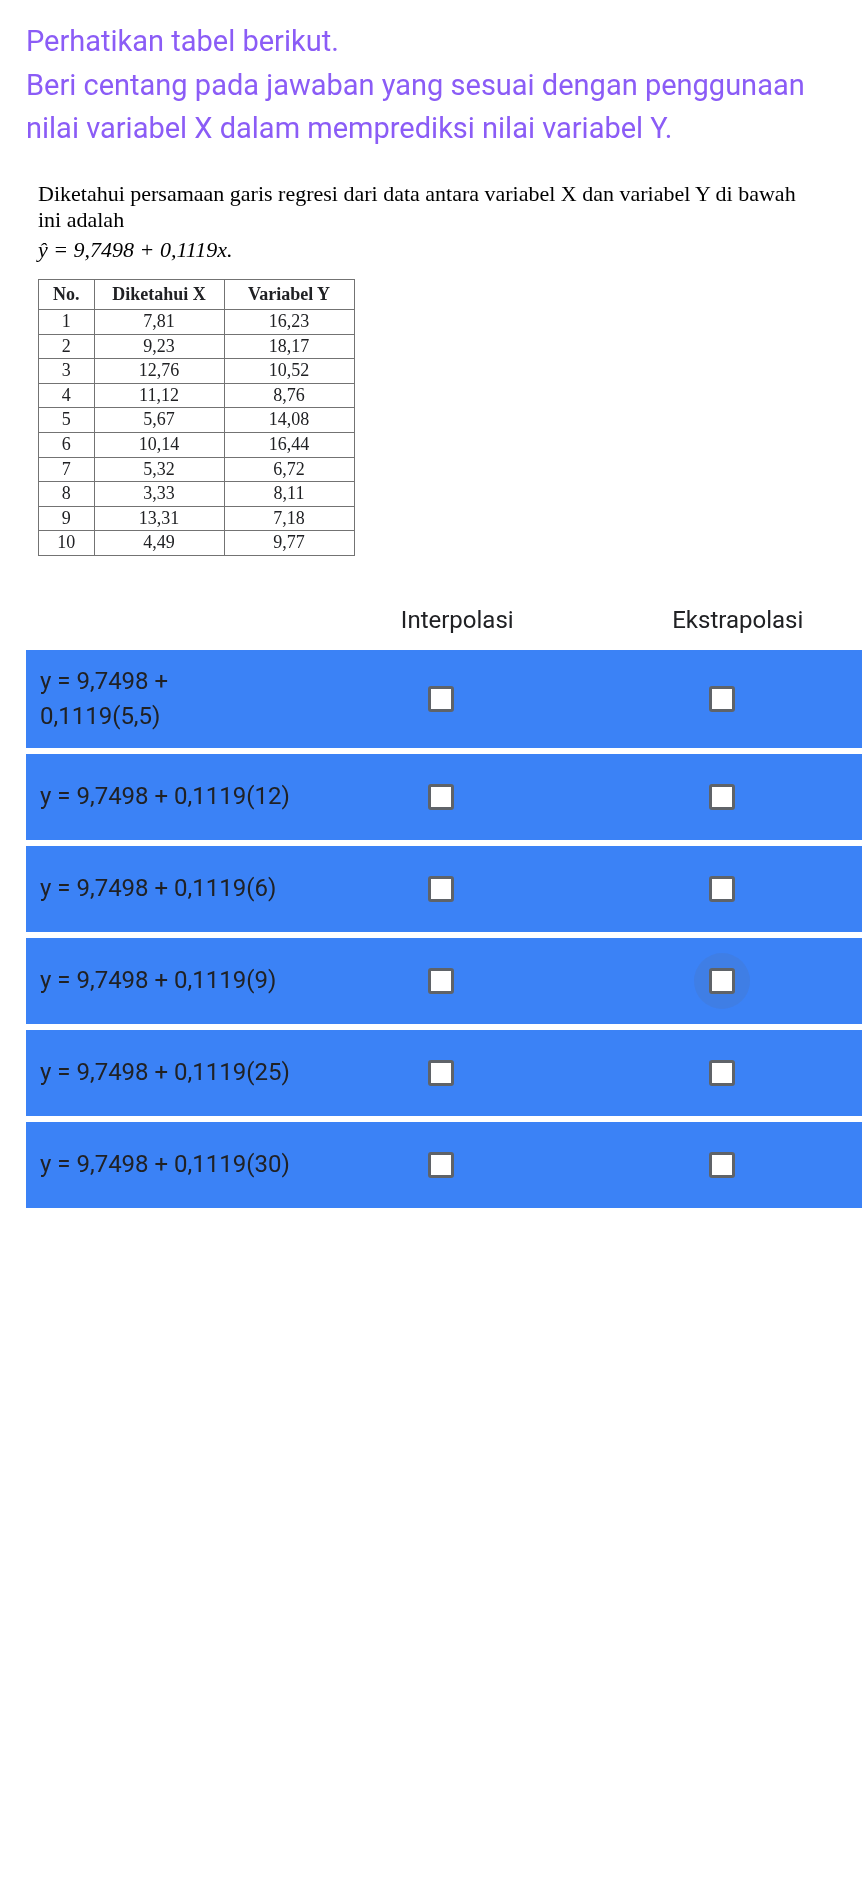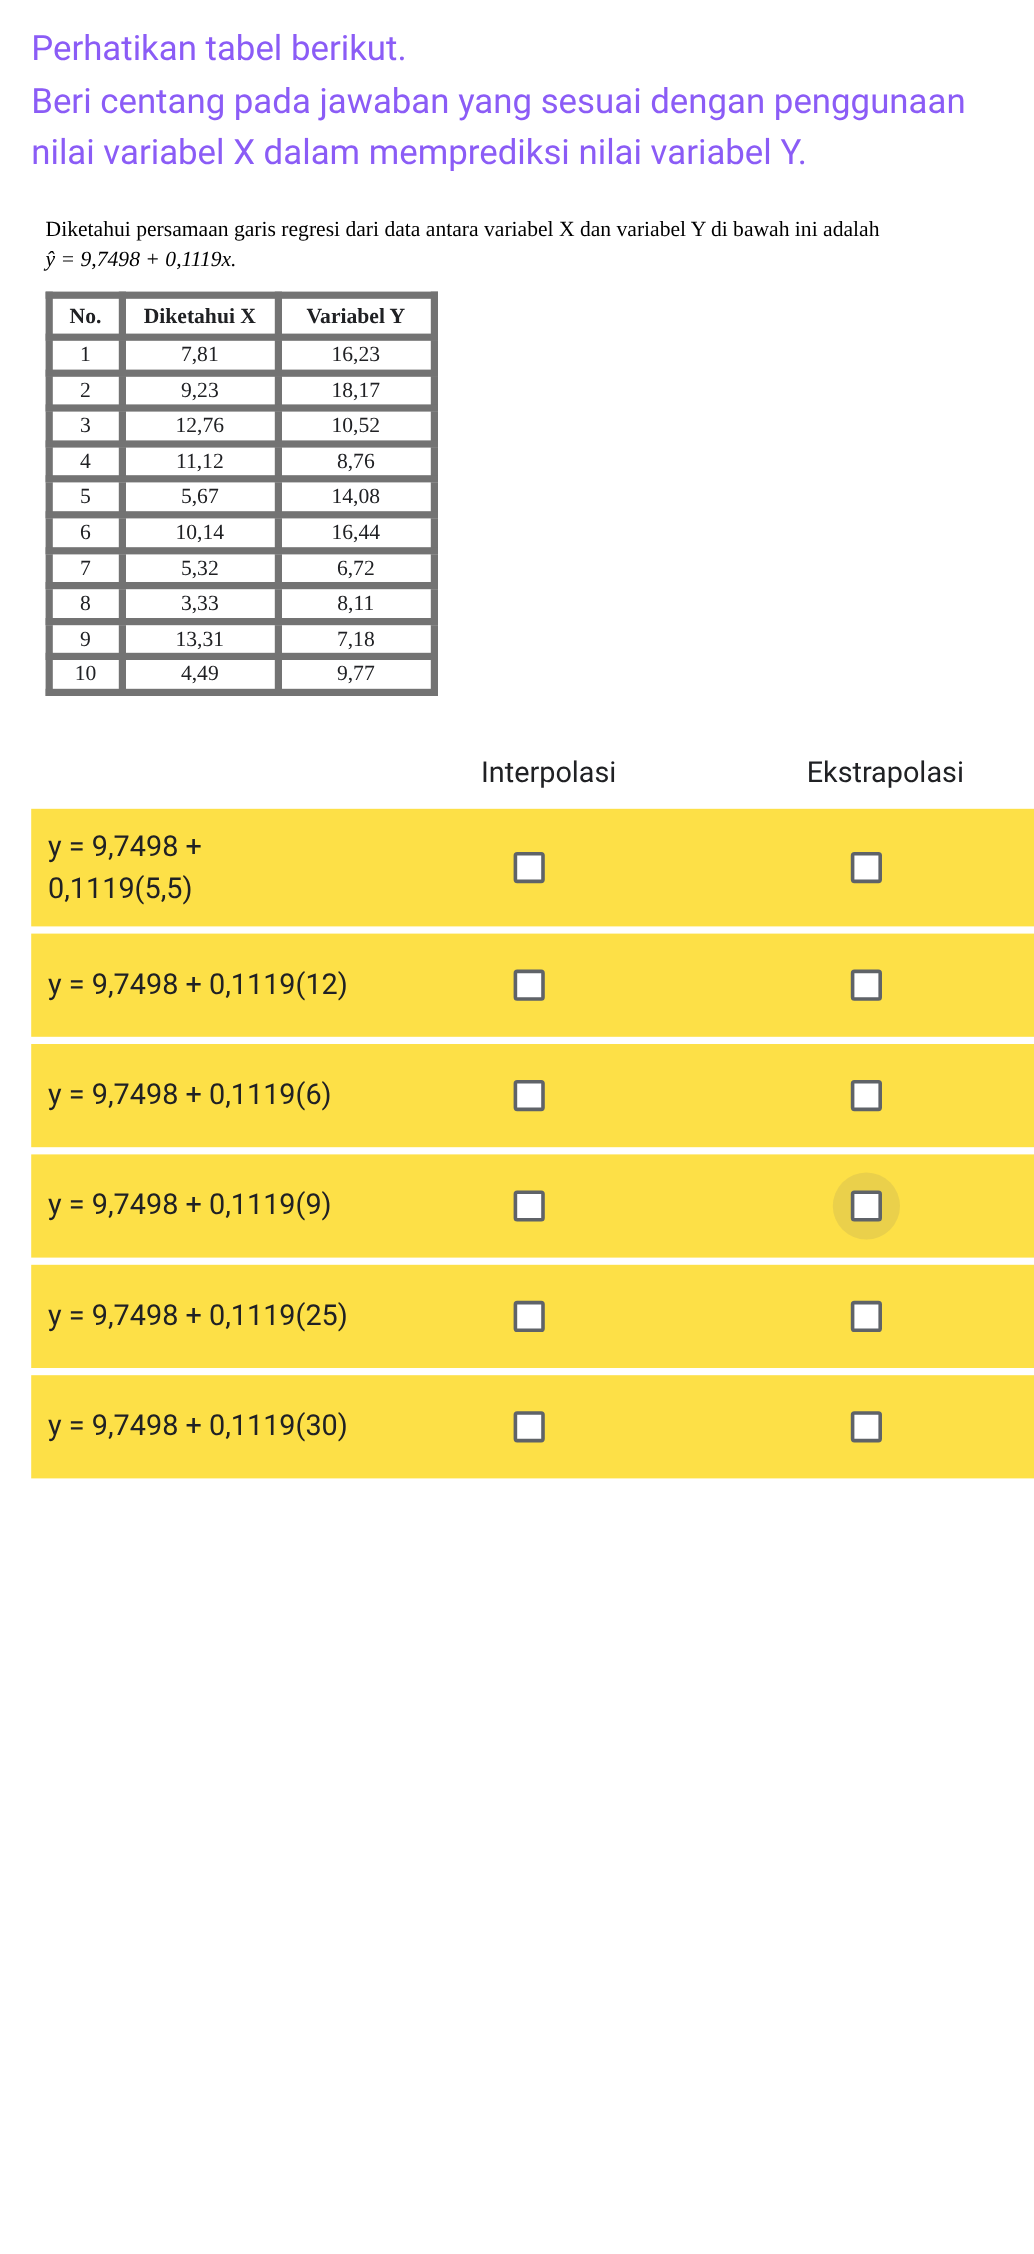--- a/index.html
+++ b/index.html
@@ -17,39 +17,39 @@
     .question-header {
       padding: 20px 26px 20px 26px;
       font-size: 29px;
       line-height: 1.5;
       color: #8b5cf6;
       font-weight: 400;
     }
     .regression-info {
       padding: 10px 38px 10px 38px;
       font-family: 'Times New Roman', serif;
-      font-size: 18px;
+      font-size: 22px;
       color: #000;
     }
     .regression-text {
       margin-bottom: 4px;
     }
     .regression-eq {
       font-style: italic;
       font-family: 'Times New Roman', serif;
     }
     .data-table {
       margin-left: 38px;
       margin-top: 6px;
       border-collapse: collapse;
       font-family: 'Times New Roman', serif;
       font-size: 18px;
     }
     .data-table th, .data-table td {
-      border: 6px solid #737373;
+      border: 1px solid #737373;
       padding: 1px 8px;
       text-align: center;
       line-height: 1.2;
     }
     .data-table th {
       font-weight: bold;
       padding: 4px 14px;
     }
     .data-table td.col-x, .data-table td.col-y {
       min-width: 130px;
@@ -72,21 +72,21 @@
       flex-shrink: 0;
     }
     .answer-header-row .check-col {
       flex: 1;
       text-align: center;
       padding: 0 10px;
     }
     .answer-row {
       display: flex;
       align-items: center;
-      background: #fde047;
+      background: #3b82f6;
       margin-bottom: 6px;
       min-height: 86px;
       padding: 14px 0 14px 14px;
     }
     .answer-row .label-col {
       width: 261px;
       flex-shrink: 0;
       font-size: 24px;
       line-height: 1.45;
       color: #202124;

